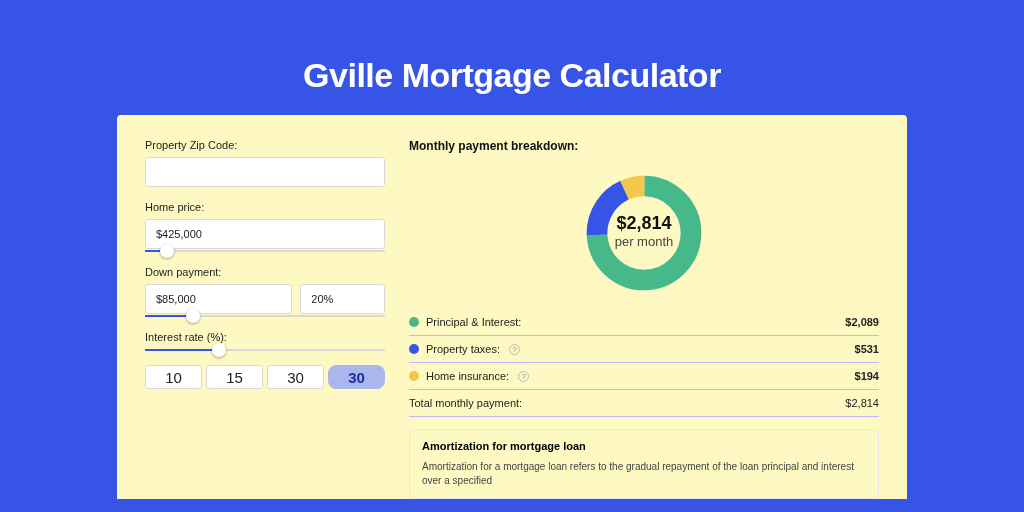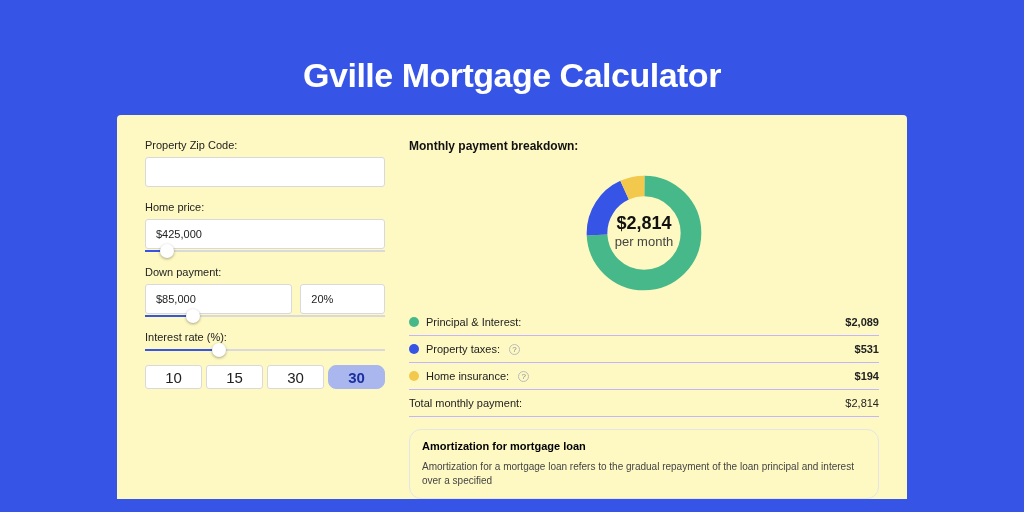--- a/index.html
+++ b/index.html
@@ -168,21 +168,21 @@
     justify-content: center;
     font-size: 8px;
     color: #888;
     margin-left: 2px;
   }
   .legend-amount { font-weight: 700; }
   .legend-total .legend-label,
   .legend-total .legend-amount { font-weight: 400; }
   .amort-box {
     border: 1px solid #e5e5e5;
-    border-radius: 12px;
+    border-radius: 6px;
     padding: 10px 12px;
     margin-top: 12px;
   }
   .amort-title { font-weight: 700; font-size: 11px; margin-bottom: 8px; }
   .amort-text { font-size: 10px; color: #444; line-height: 1.4; }
 </style>
 </head>
 <body>
 
 <h1 class="page-title">Gville Mortgage Calculator</h1>

